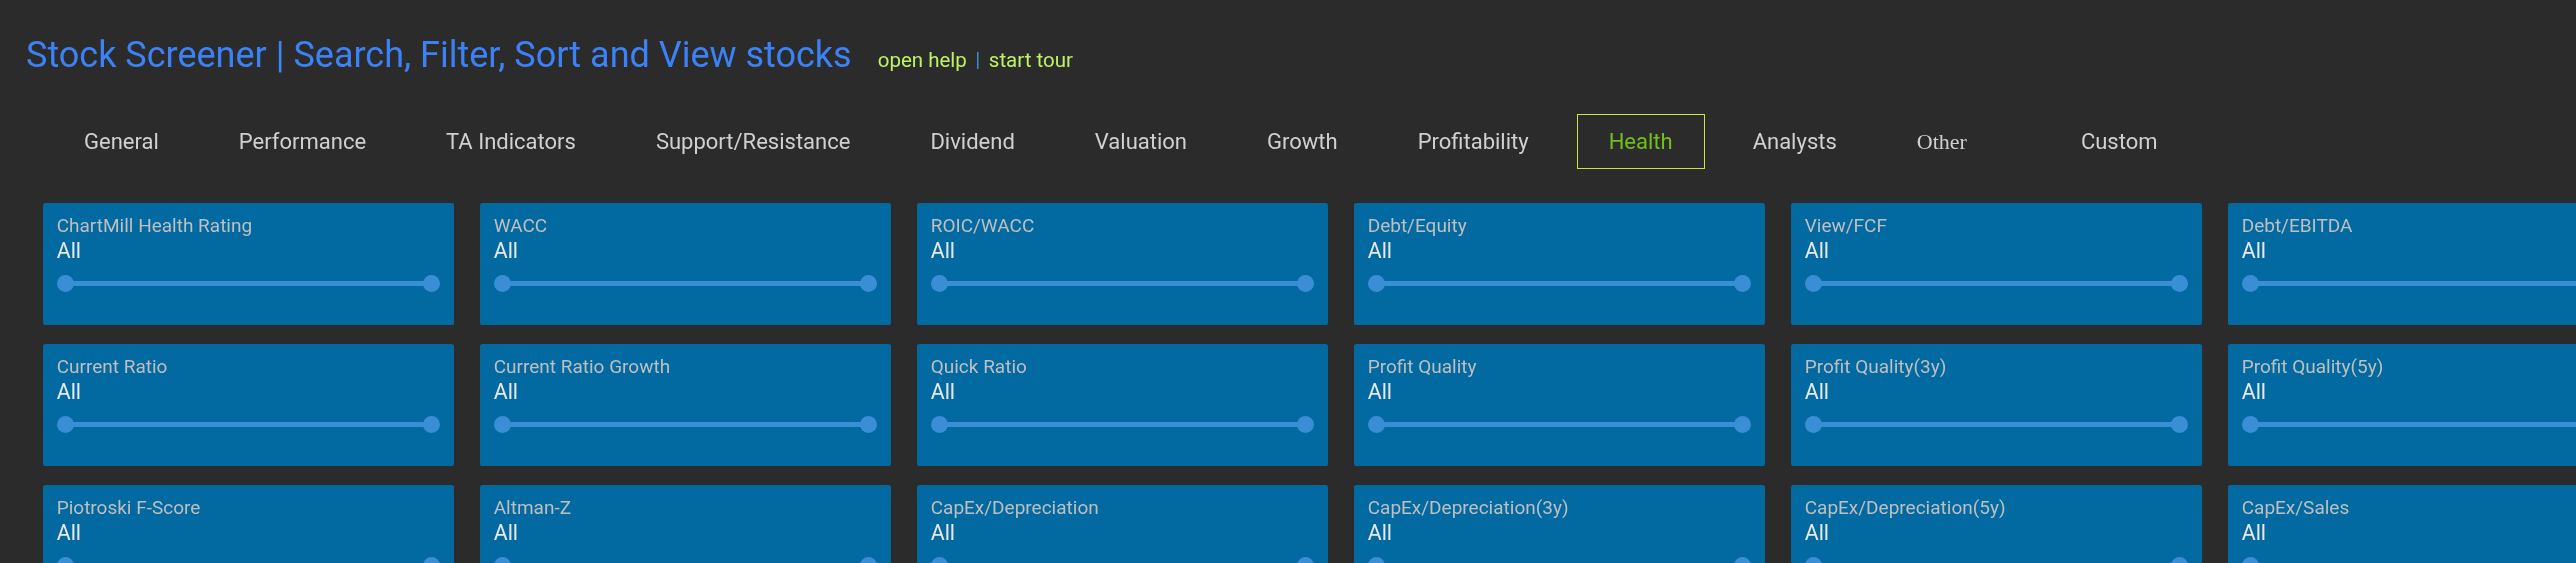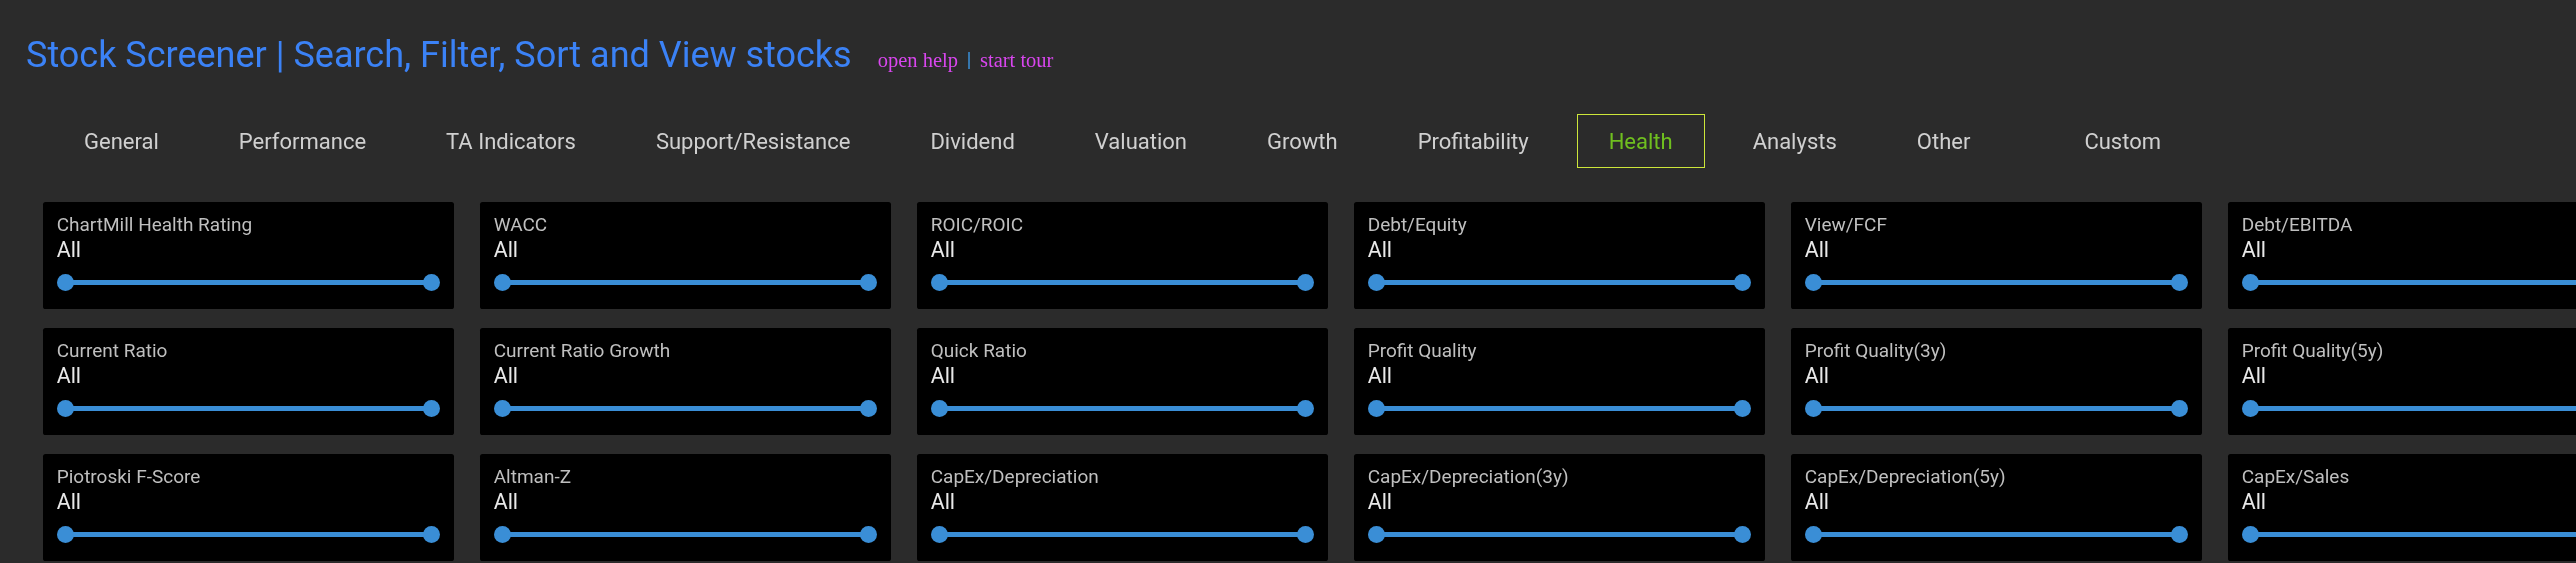--- a/index.html
+++ b/index.html
@@ -24,24 +24,23 @@
     .page-title {
       font-size: 36px;
       font-weight: 400;
       color: #3b82f6;
     }
     .help-links {
       font-size: 20.5px;
       color: #3a8ed6;
     }
     .help-link {
-      color: #d946ef;
+      color: #bef264;
       text-decoration: none;
       cursor: pointer;
-      font-family: Liberation Serif, serif;
     }
     .help-sep {
       color: #3a8ed6;
       margin: 0 3.4px;
     }
     .tabs {
       display: flex;
       gap: 16px;
       margin-bottom: 34px;
       padding-left: 26px;
@@ -59,25 +58,25 @@
       color: #6fbf1f;
       border: 1.7px solid #cde63a;
     }
     .filters-grid {
       display: grid;
       grid-template-columns: repeat(6, 411px);
       gap: 19px 26px;
       padding-left: 17px;
     }
     .filter-card {
-      background: #000000;
+      background: #0369a1;
       border-radius: 2.6px;
       padding: 10.3px 13.7px 17px 13.7px;
       position: relative;
-      height: 107px;
+      height: 122px;
     }
     .filter-label {
       font-size: 19px;
       color: #bfbfbf;
       margin-bottom: 1.7px;
     }
     .filter-value {
       font-size: 21.4px;
       color: #e8e8e8;
       margin-bottom: 10.3px;
@@ -134,21 +133,21 @@
     <div class="tab">General</div>
     <div class="tab">Performance</div>
     <div class="tab">TA Indicators</div>
     <div class="tab">Support/Resistance</div>
     <div class="tab">Dividend</div>
     <div class="tab">Valuation</div>
     <div class="tab">Growth</div>
     <div class="tab">Profitability</div>
     <div class="tab active">Health</div>
     <div class="tab">Analysts</div>
-    <div class="tab" style="margin-right: 34px;">Other</div>
+    <div class="tab" style="margin-right: 34px; font-family: Liberation Serif, serif;">Other</div>
     <div class="tab">Custom</div>
   </div>
 
 <div class="filters-grid" id="filters-container">
     <div class="filter-card">
       <div class="filter-label">ChartMill Health Rating</div>
       <div class="filter-value">All</div>
       <div class="slider-wrap">
         <div class="slider-track"></div>
         <div class="slider-thumb left"></div>
@@ -158,21 +157,21 @@
     <div class="filter-card">
       <div class="filter-label">WACC</div>
       <div class="filter-value">All</div>
       <div class="slider-wrap">
         <div class="slider-track"></div>
         <div class="slider-thumb left"></div>
         <div class="slider-thumb right"></div>
       </div>
     </div>
     <div class="filter-card">
-      <div class="filter-label">ROIC/ROIC</div>
+      <div class="filter-label">ROIC/WACC</div>
       <div class="filter-value">All</div>
       <div class="slider-wrap">
         <div class="slider-track"></div>
         <div class="slider-thumb left"></div>
         <div class="slider-thumb right"></div>
       </div>
     </div>
     <div class="filter-card">
       <div class="filter-label">Debt/Equity</div>
       <div class="filter-value">All</div>

